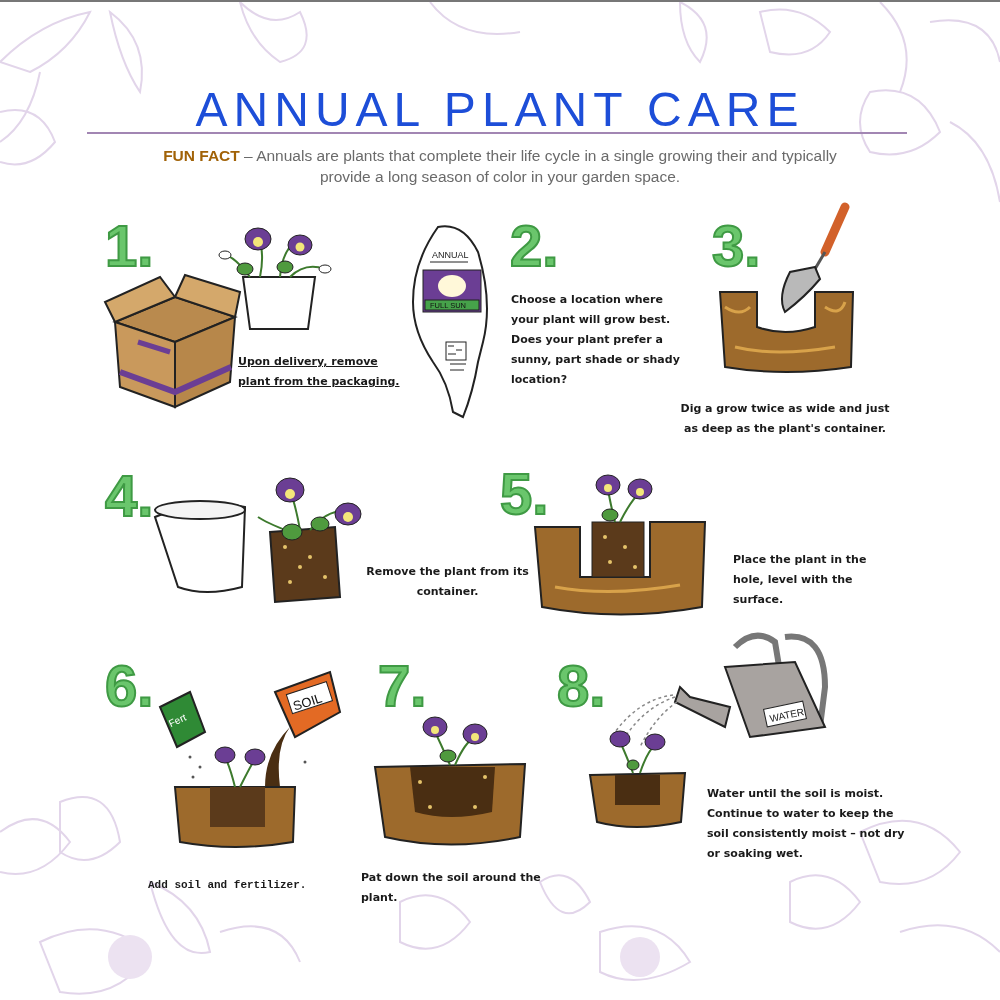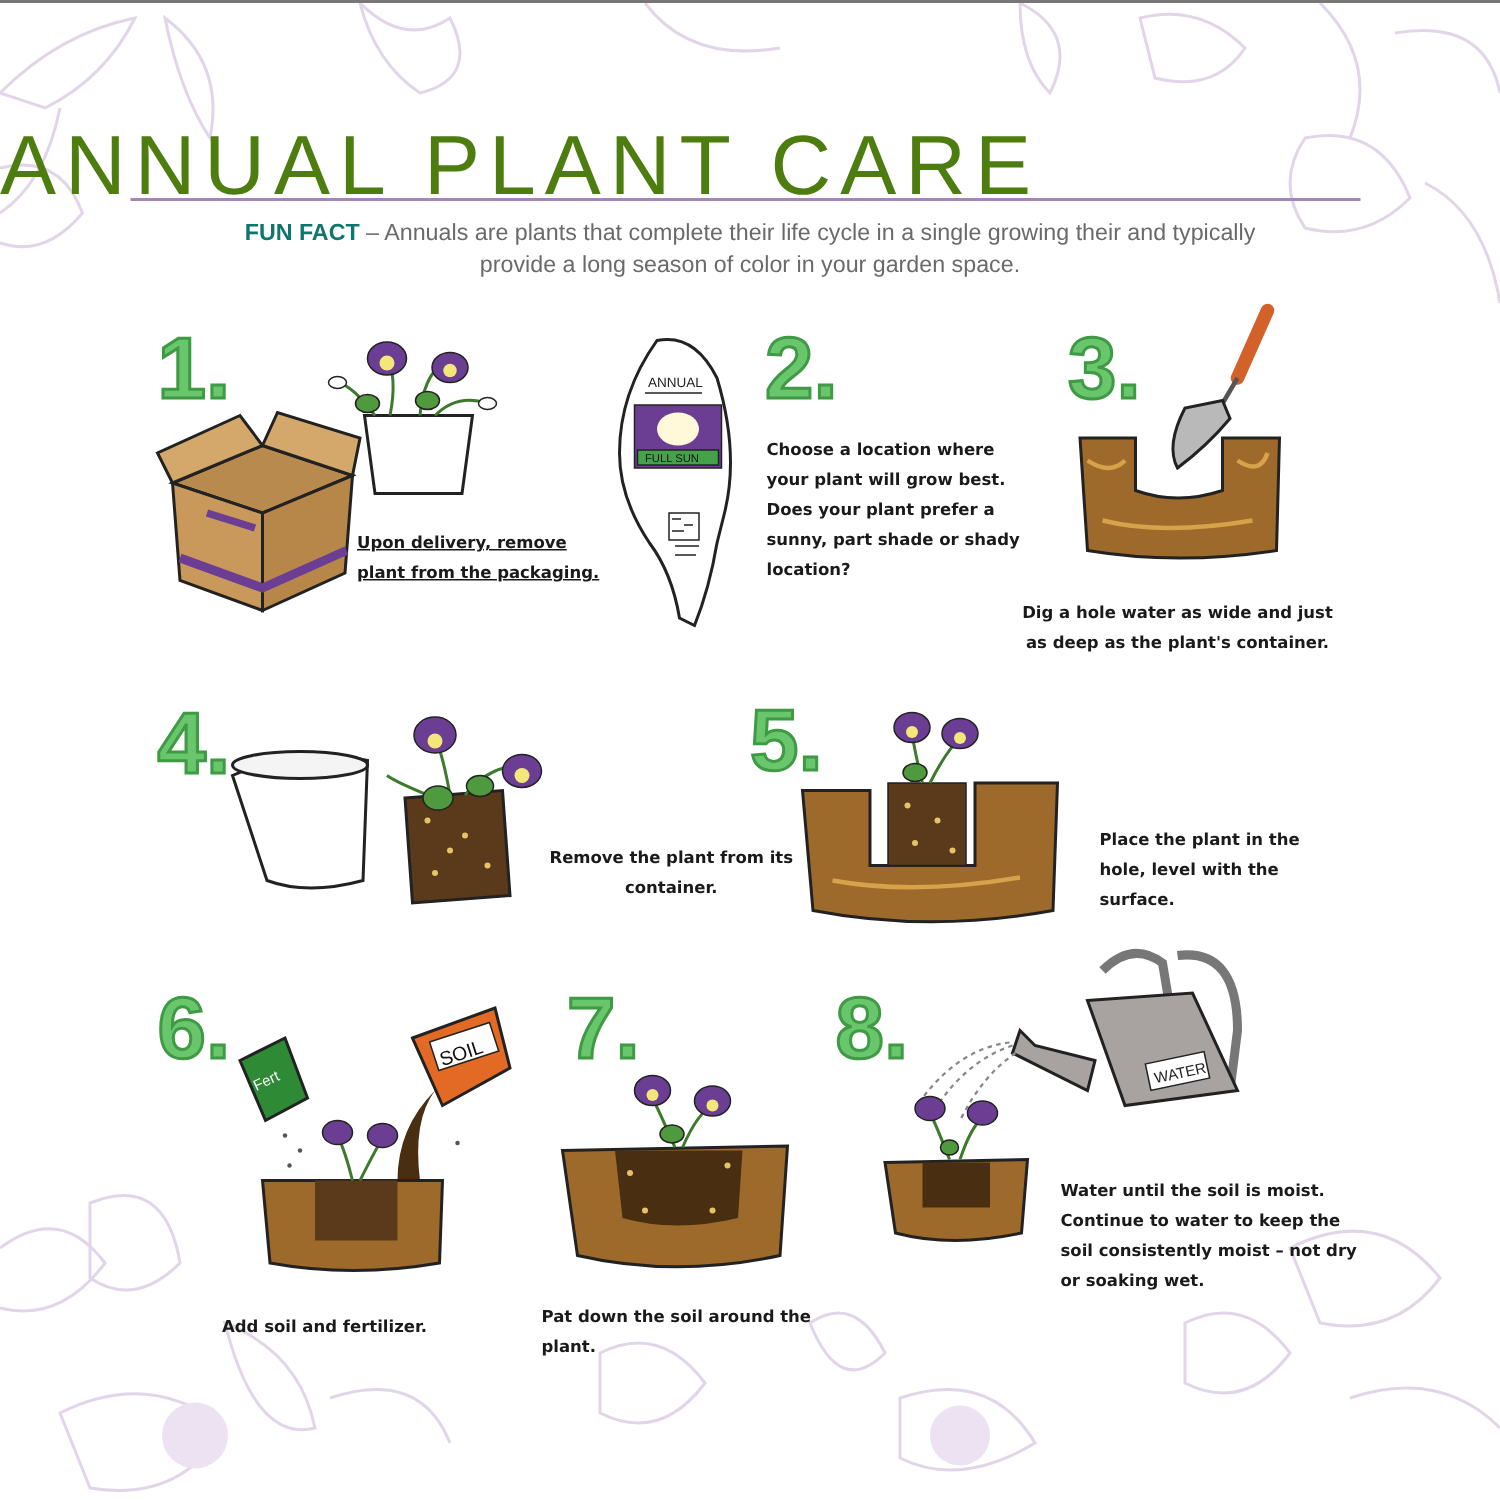--- a/index.html
+++ b/index.html
@@ -4,32 +4,32 @@
 <style>
   html, body { margin: 0; padding: 0; }
   body {
     width: 1000px; height: 1000px; position: relative; overflow: hidden;
     background: #ffffff;
     font-family: "DejaVu Sans", sans-serif;
     border-top: 2px solid #777; box-sizing: border-box;
   }
   .bg-floral { position: absolute; inset: 0; pointer-events: none; }
   .title {
-    position: absolute; left: 0; right: 0; top: 78px; text-align: left;
-    font-family: "Liberation Sans", sans-serif; font-size: 56px; letter-spacing: 6px;
-    color: #4d7c0f; font-weight: normal; line-height: 60px;
+    position: absolute; left: 0; right: 0; top: 78px; text-align: center;
+    font-family: "Liberation Sans", sans-serif; font-size: 48px; letter-spacing: 6px;
+    color: #1d4ed8; font-weight: normal; line-height: 60px;
   }
   .title-rule {
     position: absolute; left: 87px; width: 820px; top: 130px; height: 2px; background: #a286b3;
   }
   .funfact {
     position: absolute; left: 150px; width: 700px; top: 143px; text-align: center;
     font-family: "Liberation Sans", sans-serif; font-size: 15.5px; color: #6a6a6a; line-height: 21px;
   }
-  .funfact .ff-label { color: #0f766e; font-weight: bold; }
+  .funfact .ff-label { color: #a16207; font-weight: bold; }
   .num {
     position: absolute; font-family: "Liberation Sans", sans-serif; font-weight: bold;
     font-size: 58px; line-height: 58px; color: #6ac66c;
     -webkit-text-stroke: 2px #3f9a44;
   }
   .step-text {
     position: absolute; font-family: "DejaVu Sans", sans-serif; font-weight: bold;
     font-size: 11px; line-height: 20px; color: #1a1a1a;
   }
   .illus { position: absolute; }
@@ -119,21 +119,21 @@
 
 <div>
   <div class="num" style="left:712px;top:215px;">3.</div>
   <svg class="illus" style="left:715px;top:195px;" width="145" height="190">
     <path d="M130 10 L110 55" stroke="#d2612a" stroke-width="9" stroke-linecap="round"></path>
     <path d="M110 55 L100 72" stroke="#555" stroke-width="3"></path>
     <path d="M100 70 L75 75 Q62 100 70 115 Q90 100 105 82 Z" fill="#b9b9b9" stroke="#222" stroke-width="2"></path>
     <path d="M5 95 L42 95 L42 130 Q70 140 100 130 L100 95 L138 95 L136 170 Q70 180 10 170 Z" fill="#9d6a2c" stroke="#222" stroke-width="2"></path>
     <path d="M10 110 Q25 120 35 110 M20 150 Q60 160 120 150 M110 110 Q125 120 130 105" stroke="#d8a24a" stroke-width="3" fill="none"></path>
   </svg>
-  <div class="step-text" style="left:680px;top:397px;width:210px;text-align:center;">Dig a hole water as wide and just as deep as the plant's container.</div>
+  <div class="step-text" style="left:680px;top:397px;width:210px;text-align:center;">Dig a grow twice as wide and just as deep as the plant's container.</div>
 </div>
 
 <div>
   <div class="num" style="left:105px;top:465px;">4.</div>
   <svg class="illus" style="left:150px;top:470px;" width="215" height="140">
     <path d="M5 45 Q50 25 95 35 L92 115 Q55 125 28 115 Z" fill="#fff" stroke="#222" stroke-width="2"></path>
     <ellipse cx="50" cy="38" rx="45" ry="9" fill="#f4f4f4" stroke="#222" stroke-width="2"></ellipse>
     <path d="M120 60 L185 55 L190 125 L125 130 Z" fill="#5b3a1b" stroke="#222" stroke-width="2"></path>
     <g fill="#e5c36b">
         <circle cx="135" cy="75" r="2"></circle>
@@ -189,21 +189,21 @@
         <circle cx="45" cy="100" r="1.5"></circle>
         <circle cx="38" cy="110" r="1.5"></circle>
         <circle cx="150" cy="95" r="1.5"></circle>
       </g>
     <path d="M20 120 L140 120 L138 175 Q80 185 25 175 Z" fill="#9d6a2c" stroke="#222" stroke-width="2"></path>
     <rect x="55" y="120" width="55" height="40" fill="#5b3a1b"></rect>
     <path d="M80 120 Q75 100 70 90 M85 120 Q95 100 100 92" stroke="#3d7a2d" stroke-width="2" fill="none"></path>
     <ellipse cx="70" cy="88" rx="10" ry="8" fill="#6b3e94" stroke="#222"></ellipse>
     <ellipse cx="100" cy="90" rx="10" ry="8" fill="#6b3e94" stroke="#222"></ellipse>
   </svg>
-  <div class="step-text" style="left:148px;top:873px;width:230px;">Add soil and fertilizer.</div>
+  <div class="step-text" style="left:148px;top:873px;width:230px;font-family:Liberation Mono, monospace;">Add soil and fertilizer.</div>
 </div>
 
 <div>
   <div class="num" style="left:378px;top:655px;">7.</div>
   <svg class="illus" style="left:370px;top:710px;" width="160" height="140">
     <path d="M5 55 L155 52 L150 125 Q80 140 15 125 Z" fill="#9d6a2c" stroke="#222" stroke-width="2"></path>
     <path d="M40 55 L125 55 L122 100 Q80 110 45 100 Z" fill="#4a2e12"></path>
     <g fill="#e5c36b">
         <circle cx="50" cy="70" r="2"></circle>
         <circle cx="115" cy="65" r="2"></circle>

